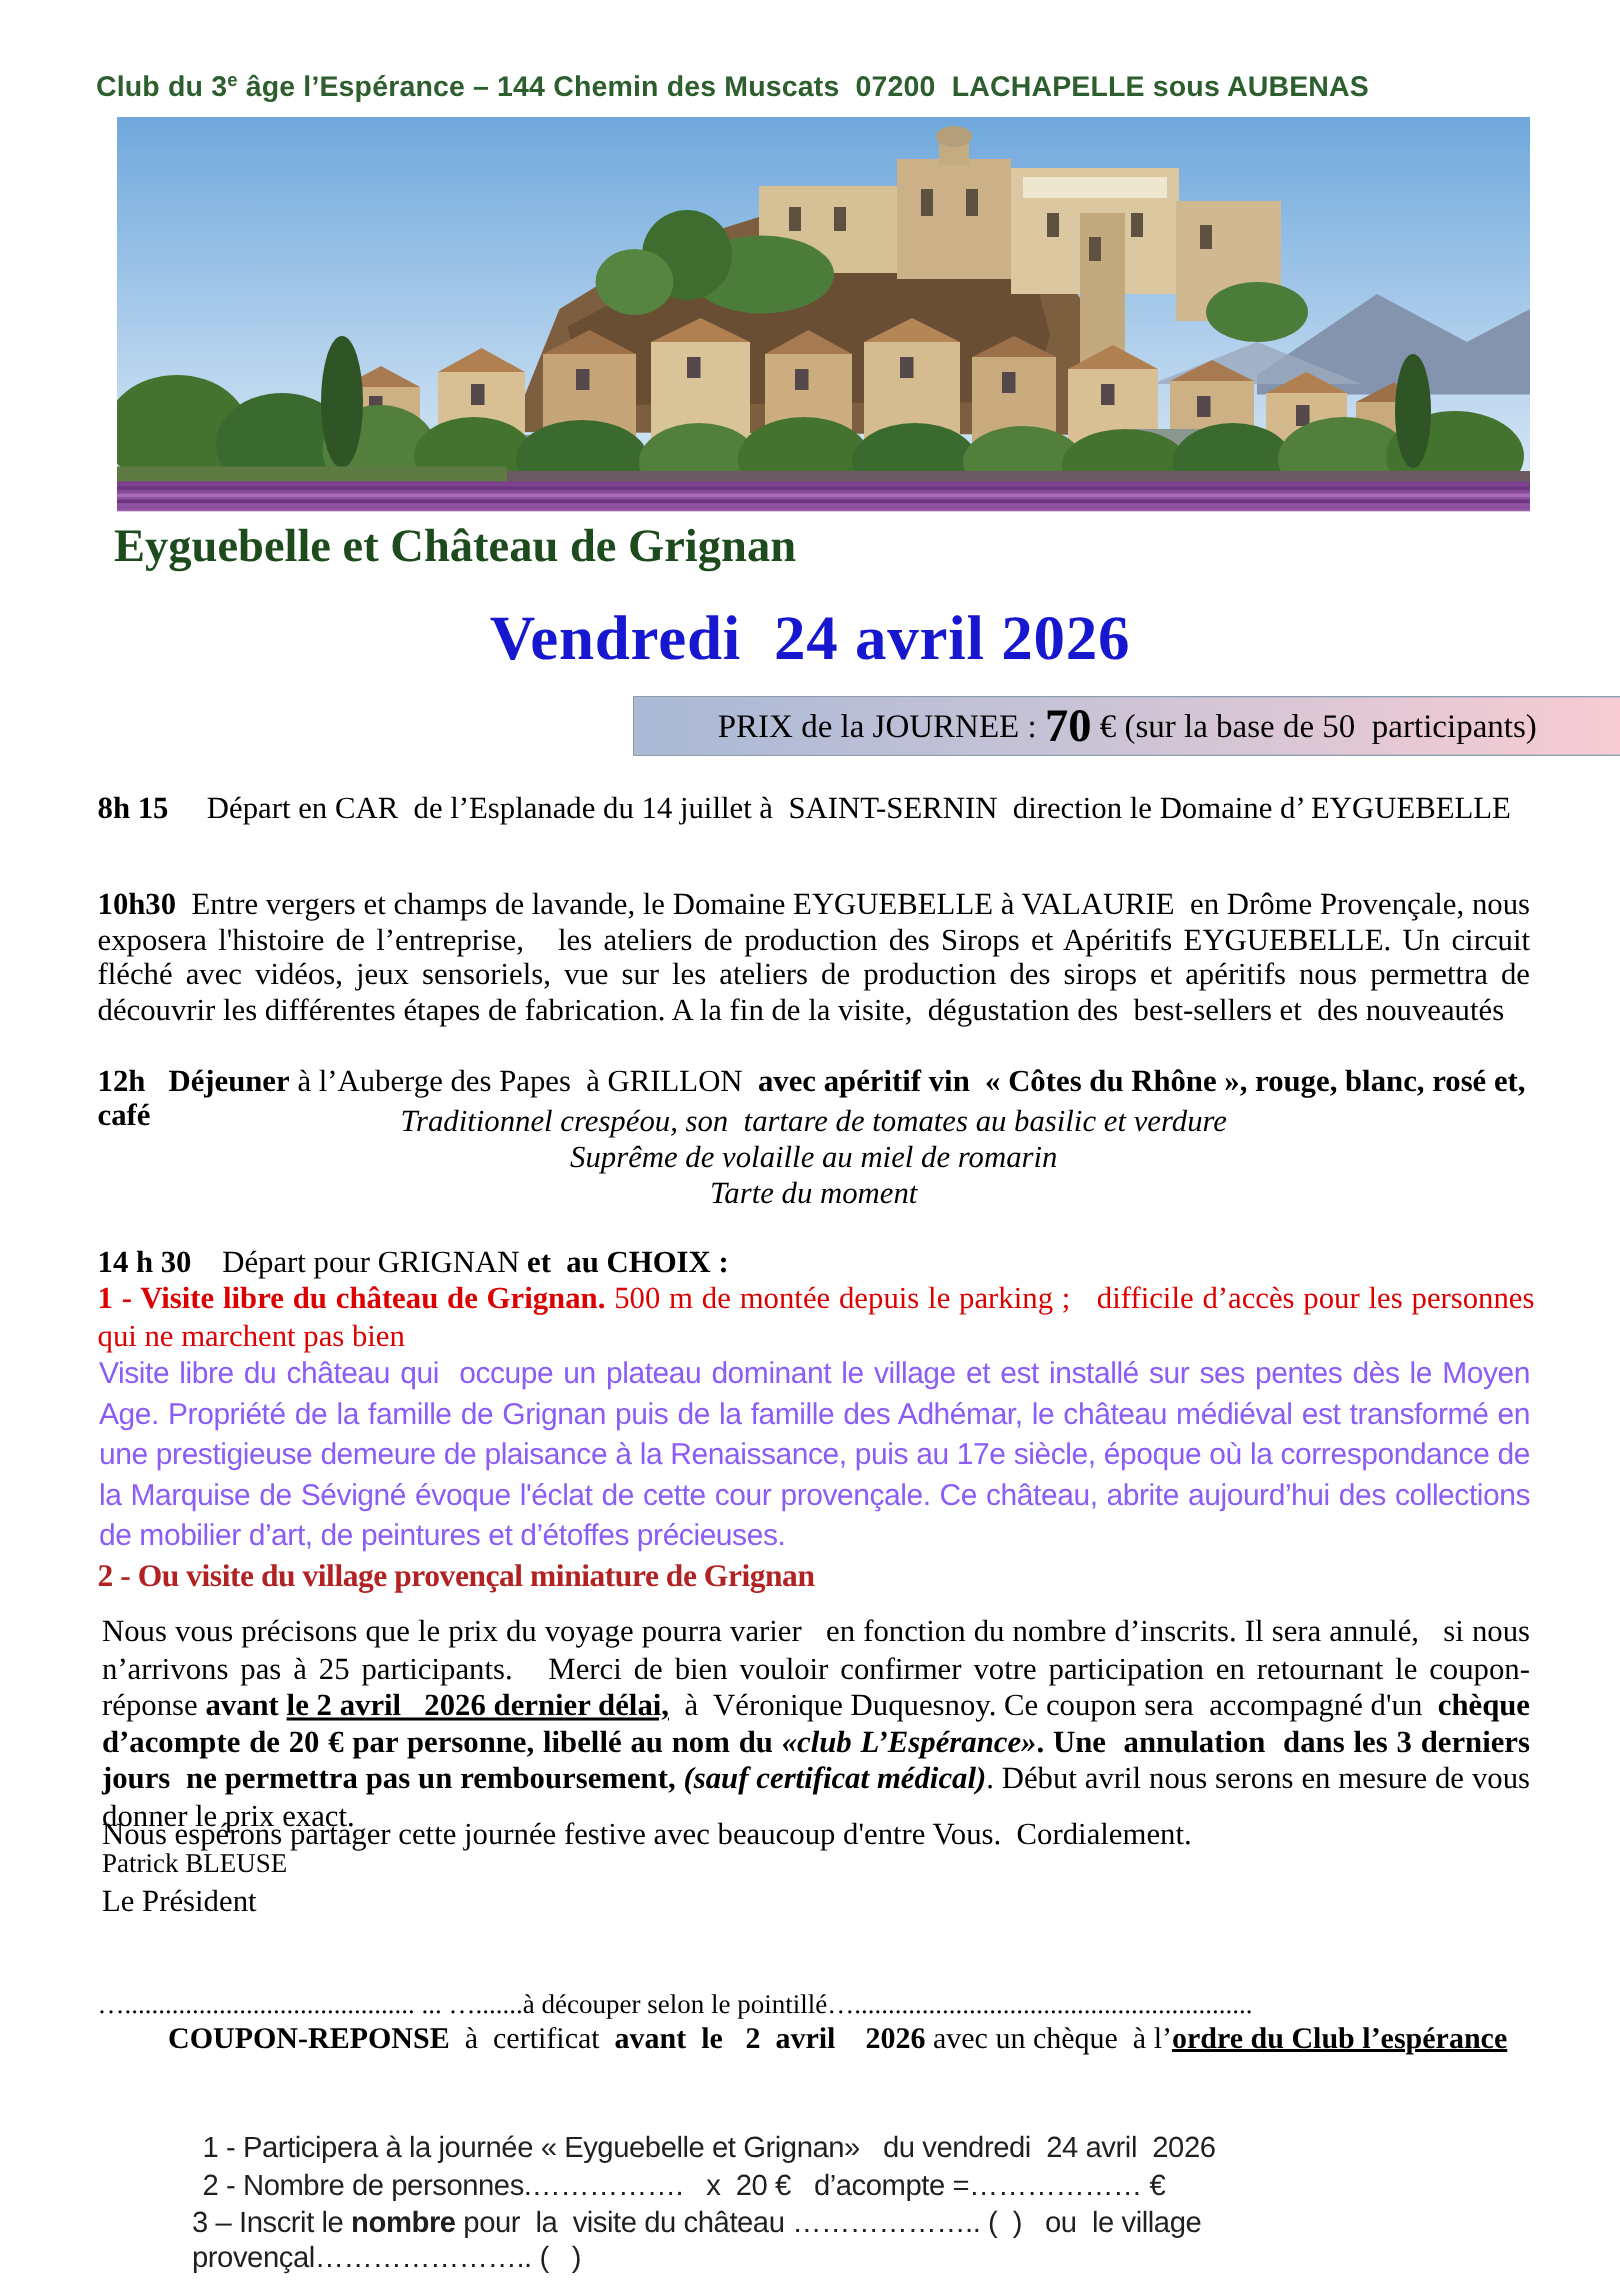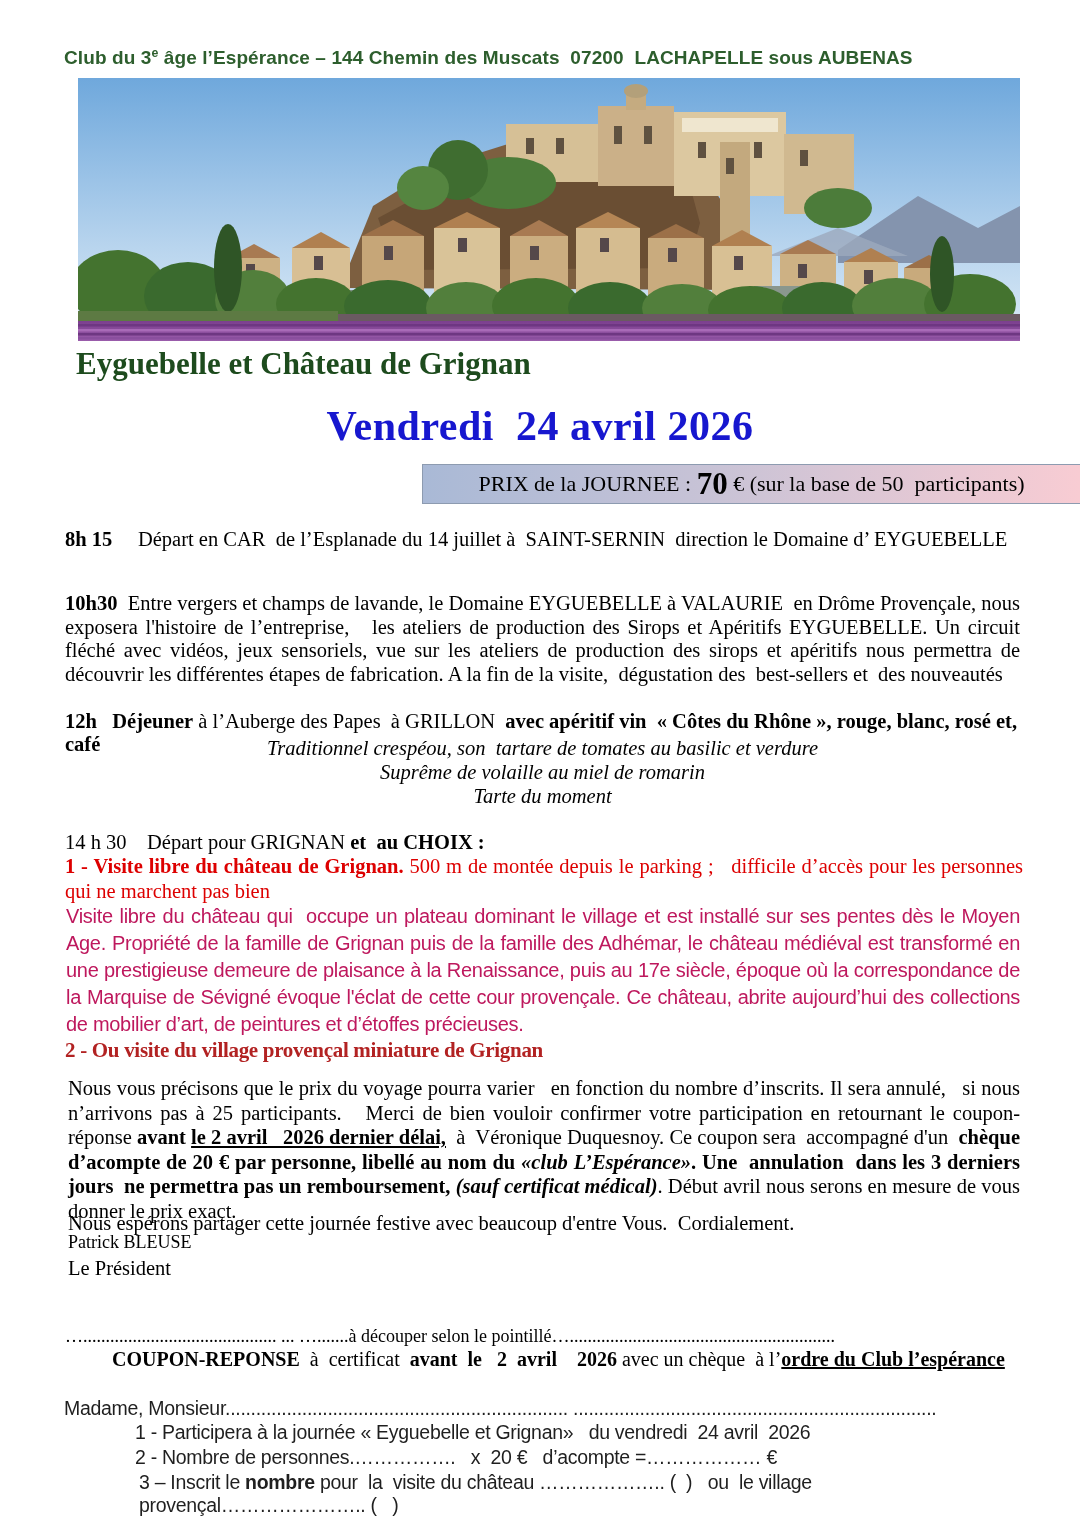--- a/index.html
+++ b/index.html
@@ -25,34 +25,34 @@
     font-size:22px; white-space:pre-wrap;
   }
   .p-depart   { left:65px; top:528px; width:955px; font-size:20.5px; }
   .p-eygue    { left:65px; top:592px; width:955px; font-size:20.5px; line-height:23.5px; text-align:justify; }
   .p-lunch    { left:65px; top:710px; width:955px; font-size:20.5px; }
   .menu       { position:absolute; left:65px; top:736px; width:955px; text-align:center; }
   .menu-line  { font-style:italic; font-size:20.5px; line-height:24px; white-space:pre-wrap; }
   .p-afternoon{ left:65px; top:831px; width:955px; font-size:20.5px; }
   .p-choice1  { left:65px; top:854px; width:958px; font-size:20.5px; line-height:24.5px; text-align:justify; }
   .p-chateau  { left:66px; top:903px; width:954px; font-family:"Liberation Sans", sans-serif;
-                font-size:20px; line-height:27px; text-align:justify; color:#be185d; letter-spacing:-0.3px; }
+                font-size:20px; line-height:27px; text-align:justify; color:#8b5cf6; letter-spacing:-0.3px; }
   .p-choice2  { left:65px; top:1038px; font-size:21px; font-weight:bold; color:#b22222; letter-spacing:-0.3px; }
   .p-note     { left:68px; top:1076px; width:952px; font-size:20.5px; line-height:24.5px; text-align:justify; }
   .p-closing  { left:68px; top:1212px; width:952px; font-size:20.5px; }
   .p-president{ left:68px; top:1257px; font-size:20.5px; }
   .p-name     { left:68px; top:1232px; font-size:18px; }
   .cut-line   { left:65px; top:1326px; width:955px; font-size:18px; white-space:nowrap; overflow:hidden; }
   .p-coupon   { left:112px; top:1348px; width:920px; font-size:20px; }
   .p-address  { left:104px; top:1375px; width:920px; font-family:"Liberation Sans", sans-serif; font-size:19px; letter-spacing:-0.3px; color:#1f1f1f; }
   .p-madame   { left:64px; top:1397px; width:960px; font-family:"Liberation Sans", sans-serif; font-size:19.5px; letter-spacing:-0.3px; color:#1f1f1f; white-space:nowrap; overflow:hidden; }
   .coupon-item{ font-family:"Liberation Sans", sans-serif; font-size:19.5px; letter-spacing:-0.3px; color:#1f1f1f; }
   .p-item1    { left:135px; top:1421px; width:890px; }
   .p-item2    { left:135px; top:1446px; width:890px; }
-  .p-item3    { left:139px; top:1471px; width:900px; }
+  .p-item3    { left:128px; top:1471px; width:900px; }
 </style>
 </head>
 <body>
 
 <div class="page">
 
   <div class="p header-line"><span>Club du 3</span><span style="vertical-align: super; font-size: 0.65em;">e</span><span> âge l’Espérance – 144 Chemin des Muscats  07200  LACHAPELLE sous AUBENAS</span></div>
 
   <div class="photo-wrap">
     <svg viewBox="0 0 942 263" preserveAspectRatio="none">
@@ -167,30 +167,29 @@
   <div class="p p-depart"><span style="font-weight: bold;">8h 15</span><span>     Départ en CAR  de l’Esplanade du 14 juillet à  SAINT-SERNIN  direction le Domaine d’ EYGUEBELLE</span></div>
   <div class="p p-eygue"><span style="font-weight: bold;">10h30</span><span>  Entre vergers et champs de lavande, le Domaine EYGUEBELLE à VALAURIE  en Drôme Provençale, nous exposera l'histoire de l’entreprise,   les ateliers de production des Sirops et Apéritifs EYGUEBELLE. Un circuit fléché avec vidéos, jeux sensoriels, vue sur les ateliers de production des sirops et apéritifs nous permettra de découvrir les différentes étapes de fabrication. A la fin de la visite,  dégustation des  best-sellers et  des nouveautés</span></div>
   <div class="p p-lunch"><span style="font-weight: bold;">12h</span><span>   </span><span style="font-weight: bold;">Déjeuner</span><span> à l’Auberge des Papes  à GRILLON  </span><span style="font-weight: bold;">avec apéritif vin  « Côtes du Rhône », rouge, blanc, rosé et, café</span></div>
 
   <div class="menu">
     <div class="menu-line">Traditionnel crespéou, son  tartare de tomates au basilic et verdure</div>
     <div class="menu-line">Suprême de volaille au miel de romarin</div>
     <div class="menu-line">Tarte du moment</div>
   </div>
 
-  <div class="p p-afternoon"><span style="font-weight: normal;">14 h 30</span><span>    Départ pour GRIGNAN </span><span style="font-weight: bold;">et  au CHOIX :</span></div>
+  <div class="p p-afternoon"><span style="font-weight: bold;">14 h 30</span><span>    Départ pour GRIGNAN </span><span style="font-weight: bold;">et  au CHOIX :</span></div>
   <div class="p p-choice1"><span style="font-weight: bold; color: rgb(221, 0, 0);">1 - Visite libre du château de Grignan.</span><span style="color: rgb(221, 0, 0);"> 500 m de montée depuis le parking ;   difficile d’accès pour les personnes qui ne marchent pas bien</span></div>
   <div class="p p-chateau">Visite libre du château qui  occupe un plateau dominant le village et est installé sur ses pentes dès le Moyen Age. Propriété de la famille de Grignan puis de la famille des Adhémar, le château médiéval est transformé en une prestigieuse demeure de plaisance à la Renaissance, puis au 17e siècle, époque où la correspondance de la Marquise de Sévigné évoque l'éclat de cette cour provençale. Ce château, abrite aujourd’hui des collections de mobilier d’art, de peintures et d’étoffes précieuses.</div>
   <div class="p p-choice2">2 - Ou visite du village provençal miniature de Grignan</div>
 
   <div class="p p-note"><span>Nous vous précisons que le prix du voyage pourra varier   en fonction du nombre d’inscrits. Il sera annulé,   si nous n’arrivons pas à 25 participants.   Merci de bien vouloir confirmer votre participation en retournant le coupon-réponse </span><span style="font-weight: bold;">avant </span><span style="font-weight: bold; text-decoration: underline;">le 2 avril   2026 dernier délai,</span><span>  à  Véronique Duquesnoy. Ce coupon sera  accompagné d'un  </span><span style="font-weight: bold;">chèque d’acompte de 20 € par personne, libellé au nom du </span><span style="font-weight: bold; font-style: italic;">«club L’Espérance»</span><span style="font-weight: bold;">. </span><span style="font-weight: bold;">Une  annulation  dans les 3 derniers jours  ne permettra pas un remboursement, </span><span style="font-weight: bold; font-style: italic;">(sauf certificat médical)</span><span>. Début avril nous serons en mesure de vous donner le prix exact.</span></div>
   <div class="p p-closing">Nous espérons partager cette journée festive avec beaucoup d'entre Vous.  Cordialement.</div>
   <div class="p p-president">Le Président</div>
   <div class="p p-name">Patrick BLEUSE</div>
 
   <div class="p cut-line">…...........................................​ ... ….......à découper selon le pointillé…...........................................................</div>
   <div class="p p-coupon"><span style="font-weight: bold;">COUPON-REPONSE</span><span>  à  certificat  </span><span style="font-weight: bold; ">avant  le   2  avril    2026</span><span> avec un chèque  à l’</span><span style="font-weight: bold; text-decoration: underline;">ordre du Club l’espérance</span></div>
-  <div class="p p-madame">Madame, Monsieur...................................................................  .......................................................................</div>
   <div class="p p-item1 coupon-item">1 - Participera à la journée « Eyguebelle et Grignan»   du vendredi  24 avril  2026</div>
   <div class="p p-item2 coupon-item">2 - Nombre de personnes.…………….   x  20 €   d’acompte =……………… €</div>
   <div class="p p-item3 coupon-item"><span>3 – Inscrit le </span><span style="font-weight: bold;">nombre</span><span> pour  la  visite du château ……………….. (  )   ou  le village provençal………………….. (   )</span></div>
 
 </div>
 
 </body></html>

